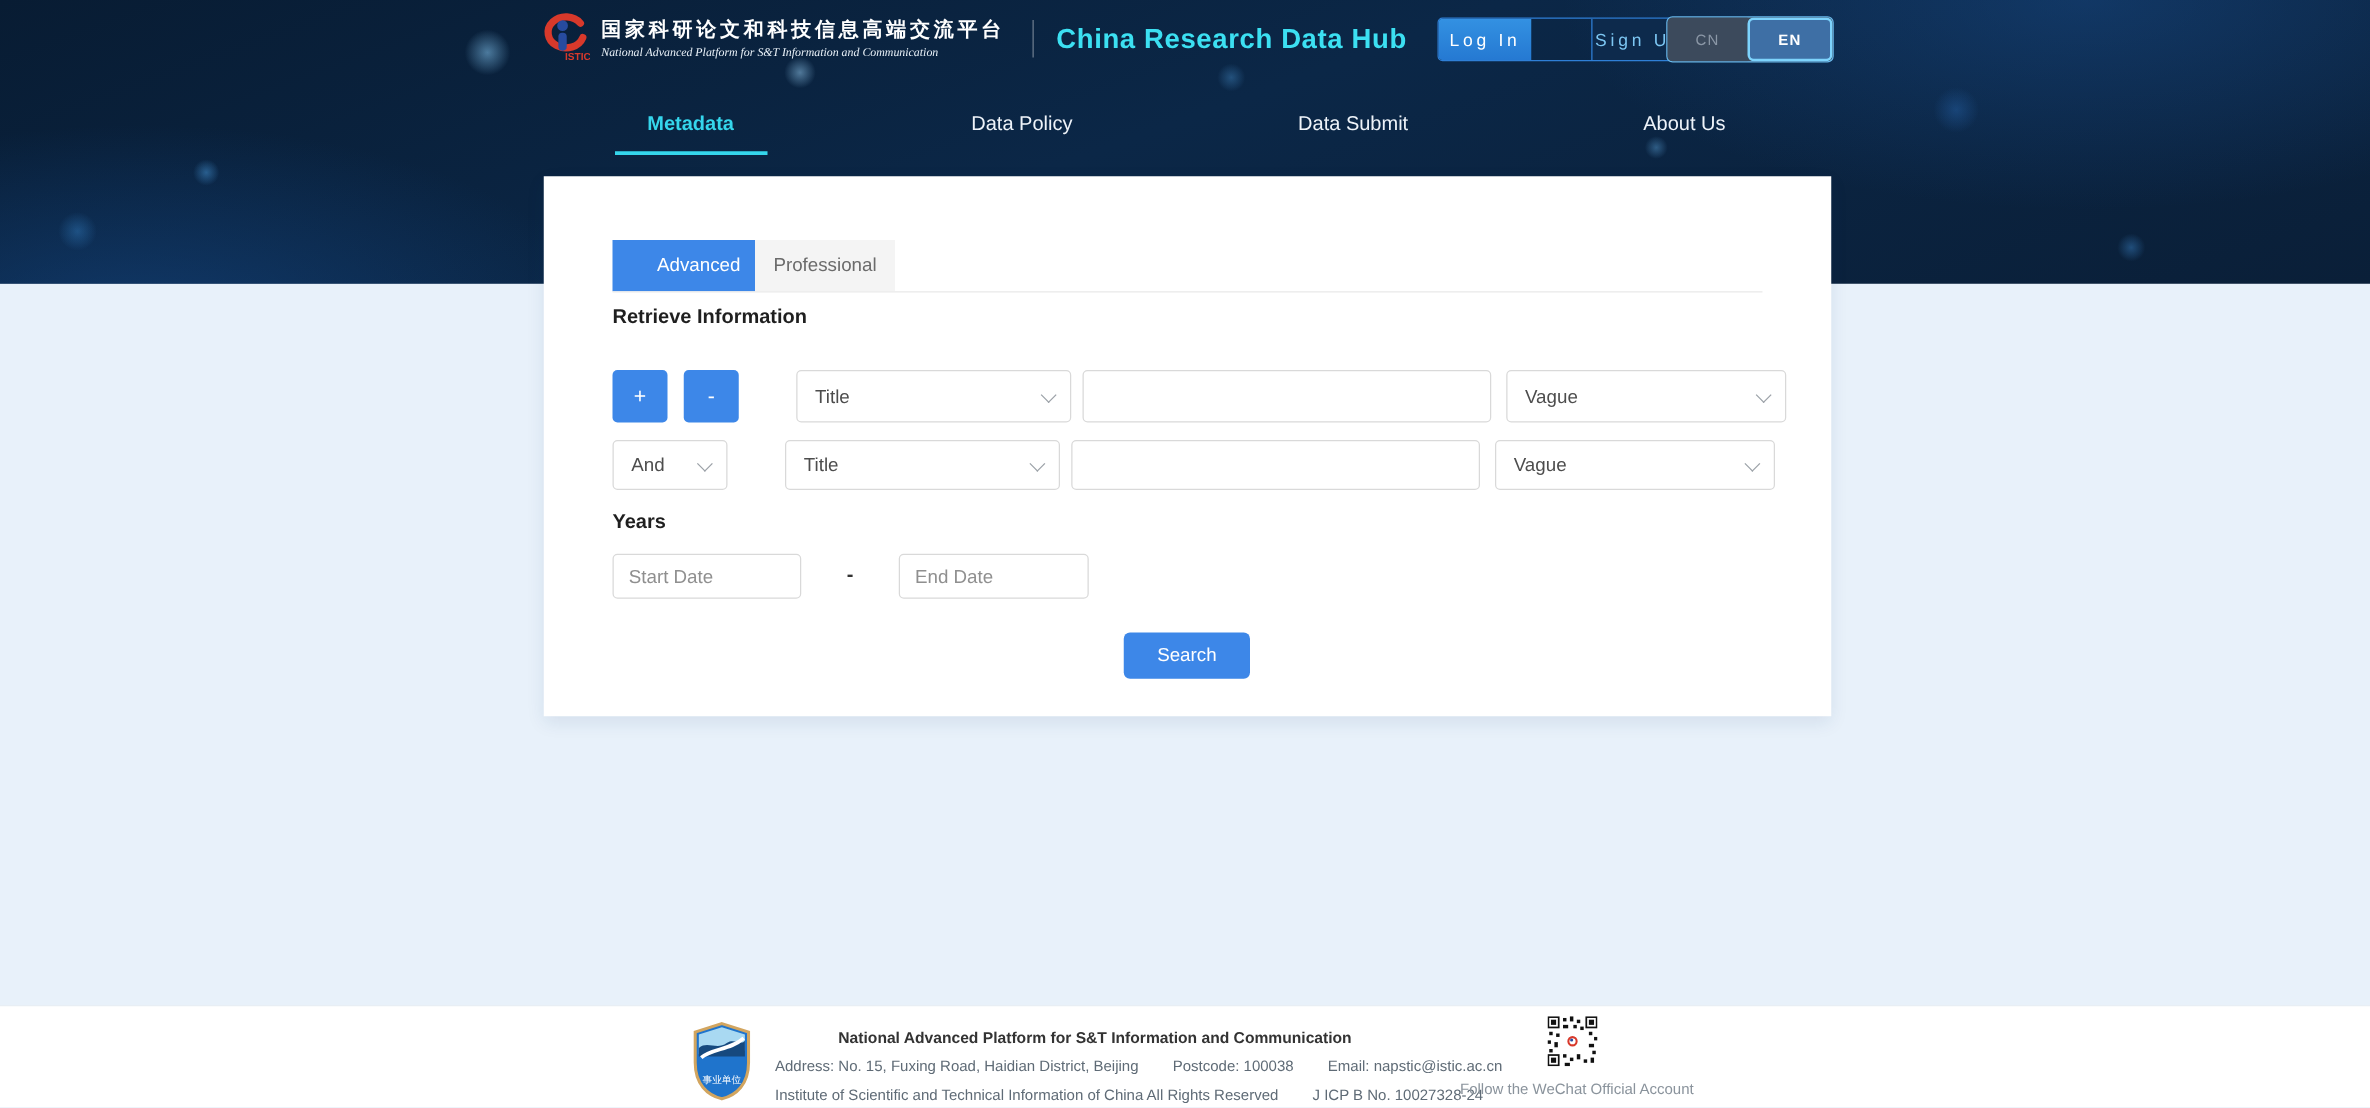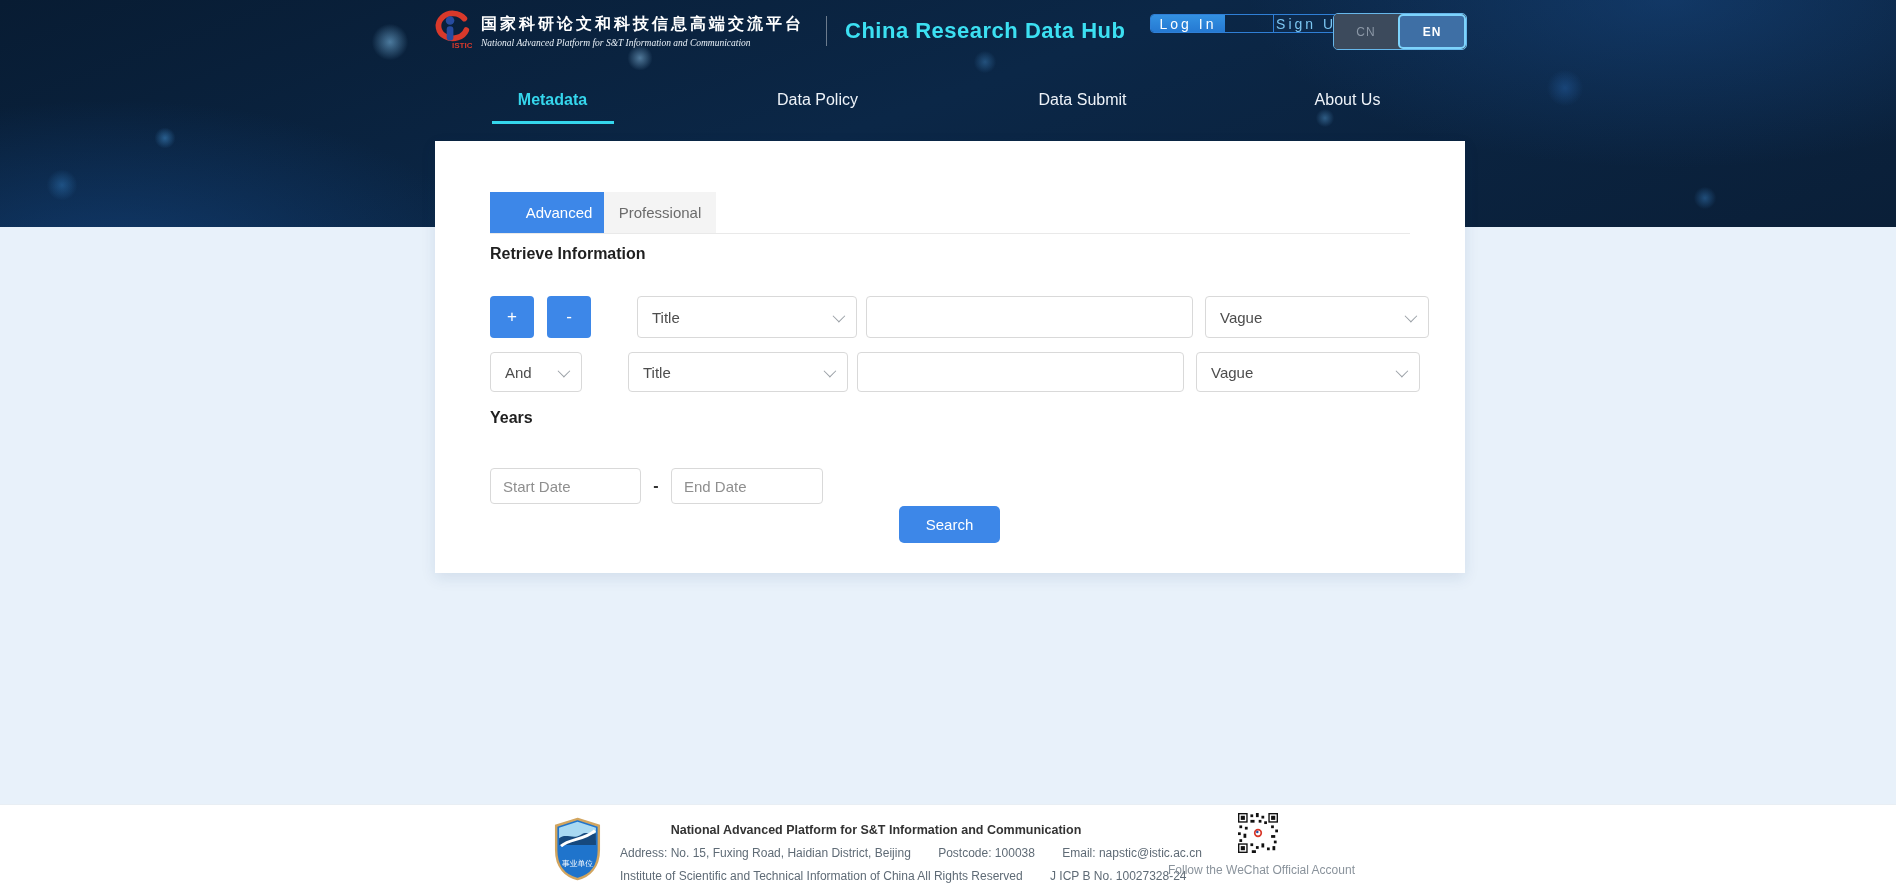--- a/index.html
+++ b/index.html
@@ -40,21 +40,21 @@
     color:#fff; font-size:16px; font-weight:bold; letter-spacing:3px; white-space:nowrap;
   }
   .logo-text .en {
     font-family:"Liberation Serif","DejaVu Serif",serif;
     color:#e9f1f8; font-size:9.5px; font-style:italic; margin-top:3px; white-space:nowrap;
   }
   .head-divider { width:1px; height:30px; background:rgba(255,255,255,.4); margin:0 18px 0 22px; }
   .site-title { color:#3ce0f2; font-size:22px; font-weight:bold; letter-spacing:.5px; white-space:nowrap; }
 
   .auth-group {
-    position:absolute; left:720px; top:14px; height:19px;
+    position:absolute; left:720px; top:14px; height:35px;
     display:flex; border:1px solid #2f7fd6; border-radius:4px; overflow:hidden;gap:48px;
   }
   .btn-login {
     width:74px; height:100%; display:flex; align-items:center; justify-content:center;
     background:linear-gradient(180deg,#3391e2,#2579d2);
     color:#fff; font-size:14px; letter-spacing:3px; cursor:pointer; border:none;
   }
   .btn-signup {
     width:76px; height:100%; display:flex; align-items:center; justify-content:center;
     background:#0d2a4c; color:#7cc6f2; font-size:14px; letter-spacing:3px; cursor:pointer; border:none;
@@ -129,21 +129,21 @@
   .txt-input::placeholder { color:#8f8f8f; }
 
   
   .m-minus { margin-left:13px; }
   .m-select1 { margin-left:46px; width:220px; }
   .m-select1b { margin-left:46px; width:220px; }
   .m-input { margin-left:9px; width:327px; }
   .m-vague { margin-left:12px; width:224px; }
   .op-select { width:92px; }
 
-  .years-row { position:absolute; left:55px; top:327px; height:36px; display:flex; align-items:center; }
+  .years-row { position:absolute; left:55px; top:302px; height:36px; display:flex; align-items:center;gap:24px; }
   .date-input { width:151px; height:36px; }
   .date-dash { width:30px; text-align:center; font-weight:bold; color:#333; font-size:16px; }
   .end-date { width:152px; }
 
   .search-btn {
     position:absolute; left:464px; top:365px; width:101px; height:37px;
     background:#3d87e8; color:#fff; border:none; border-radius:5px;
     font-size:15px; cursor:pointer;
     font-family:"Liberation Sans","DejaVu Sans",sans-serif;
   }

